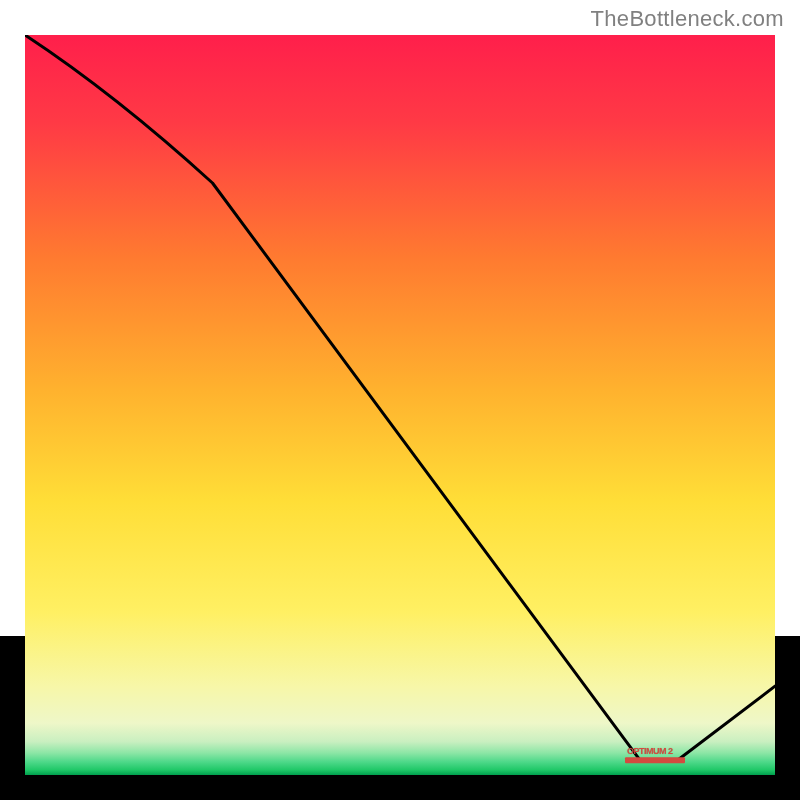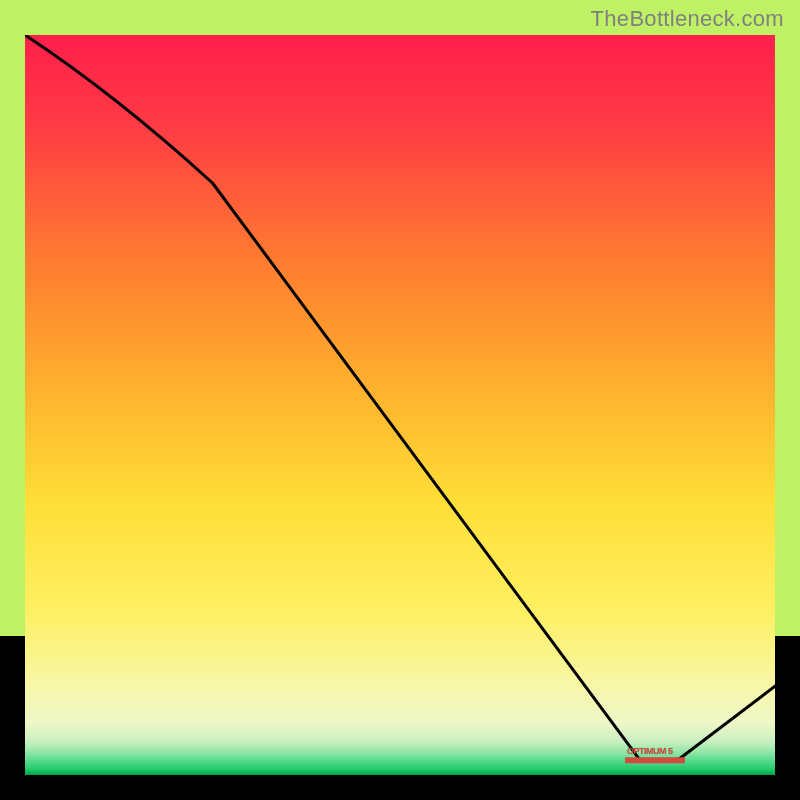--- a/index.html
+++ b/index.html
@@ -1,21 +1,21 @@
 <!DOCTYPE html>
 <html><head>
 <meta charset="utf-8">
 <style>
   * { margin: 0; padding: 0; box-sizing: border-box; }
   html, body { width: 800px; height: 800px; background: #000; font-family: Arial, sans-serif; overflow: hidden; }
   .stage {
     position: relative;
     width: 800px;
     height: 636px;
-    background: #bef264;
+    background: #ffffff;
   }
   .watermark {
     position: absolute;
     top: 6px;
     right: 16px;
     color: #808080;
     font-size: 22px;
     letter-spacing: 0.3px;
     font-weight: 500;
   }
@@ -64,15 +64,15 @@
         </linearGradient>
       </defs>
 
       <rect x="0" y="0" width="750" height="740" fill="url(#bg)"></rect>
 
       <path id="curve-path" fill="none" stroke="#000" stroke-width="3" stroke-linejoin="round" stroke-linecap="round" d="M 0 0 Q 90 59.19999999999993 187.5 148 L 615 725.2 L 652.5 725.2 L 750 651.2"></path>
 
       <rect id="optimum-bar" height="6" rx="1" fill="#d44a3f" x="600" y="722.2" width="60"></rect>
     </svg>
 
-    <div class="marker-label" id="marker-label" style="left: 602px; top: 711.2px;">OPTIMUM 5</div>
+    <div class="marker-label" id="marker-label" style="left: 602px; top: 711.2px;">OPTIMUM 2</div>
   </div>
 </div>
 
 </body></html>

